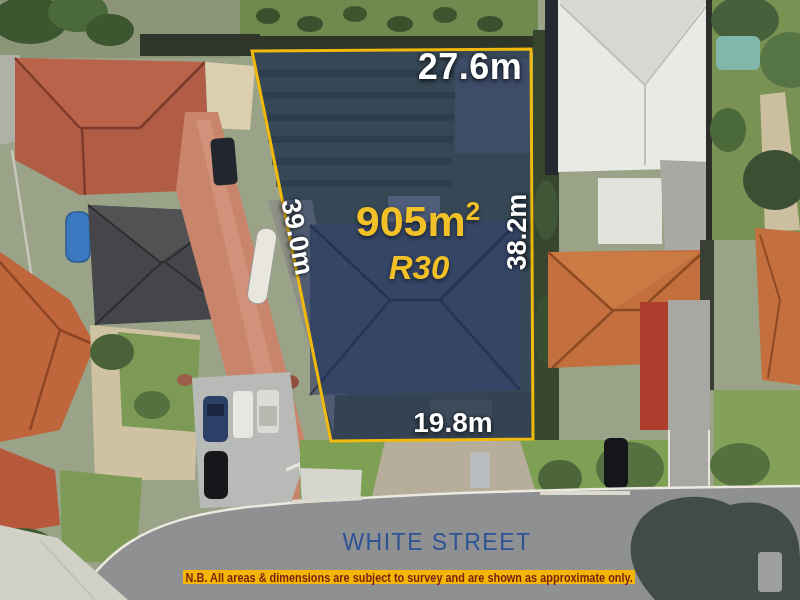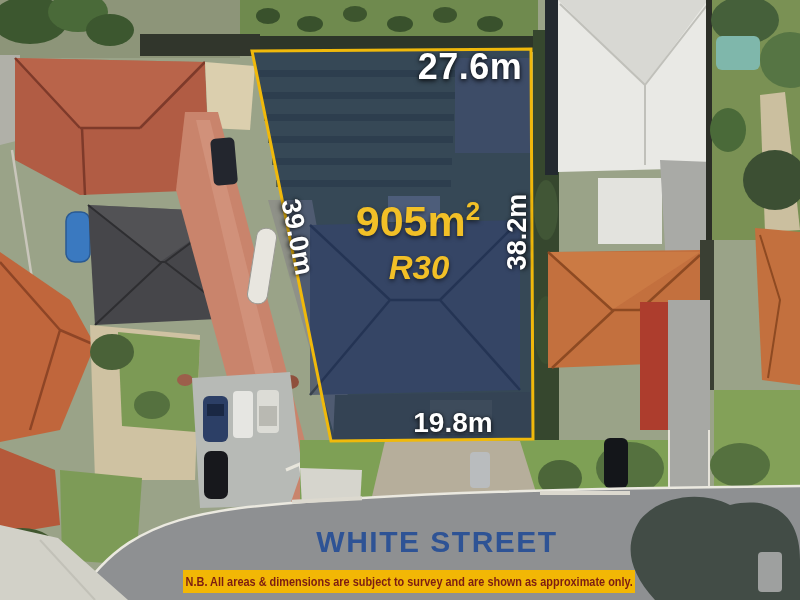--- a/index.html
+++ b/index.html
@@ -11,23 +11,23 @@
        text-shadow:0 2px 5px rgba(0,0,0,.75),0 0 3px rgba(0,0,0,.5);}
   .dim-top{left:470px;top:67px;font-size:36px;letter-spacing:.5px;}
   .dim-left{left:297px;top:237px;font-size:27px;transform:translate(-50%,-50%) rotate(79deg);}
   .dim-right{left:517px;top:232px;font-size:27px;transform:translate(-50%,-50%) rotate(-90deg);}
   .dim-bottom{left:453px;top:423px;font-size:28px;}
   .area{left:418px;top:221px;font-size:43px;font-weight:700;color:var(--area-text,#F2C027);
         text-shadow:0 2px 4px rgba(0,0,0,.55);}
   .area sup{font-size:26px;vertical-align:super;line-height:0;}
   .zoning{left:419px;top:268px;font-size:33px;font-weight:700;font-style:italic;
           color:var(--zoning-text,#F2C027);text-shadow:0 2px 4px rgba(0,0,0,.55);}
-  .street{left:437px;top:542px;font-size:30px;font-weight:700;letter-spacing:1.5px;
+  .street{left:437px;top:542px;font-size:23px;font-weight:400;letter-spacing:1.5px;
           color:var(--street-text,#2E5395);}
-  .disclaimer{position:absolute;left:183px;top:570px;width:452px;height:23px;
+  .disclaimer{position:absolute;left:183px;top:570px;width:452px;height:14px;
               background:var(--disclaimer-bg,#F2B705);display:flex;align-items:center;
               justify-content:center;}
   .disclaimer span{color:var(--disclaimer-text,#7C1D12);font-size:13px;font-weight:700;
               transform:scaleX(.84);transform-origin:center;white-space:nowrap;}
   .lot-shape{fill:var(--lot-overlay,rgba(16,38,89,.5));stroke:var(--boundary,#F0B90B);
              stroke-width:3;stroke-linejoin:miter;}
 </style>
 </head>
 <body>
 

